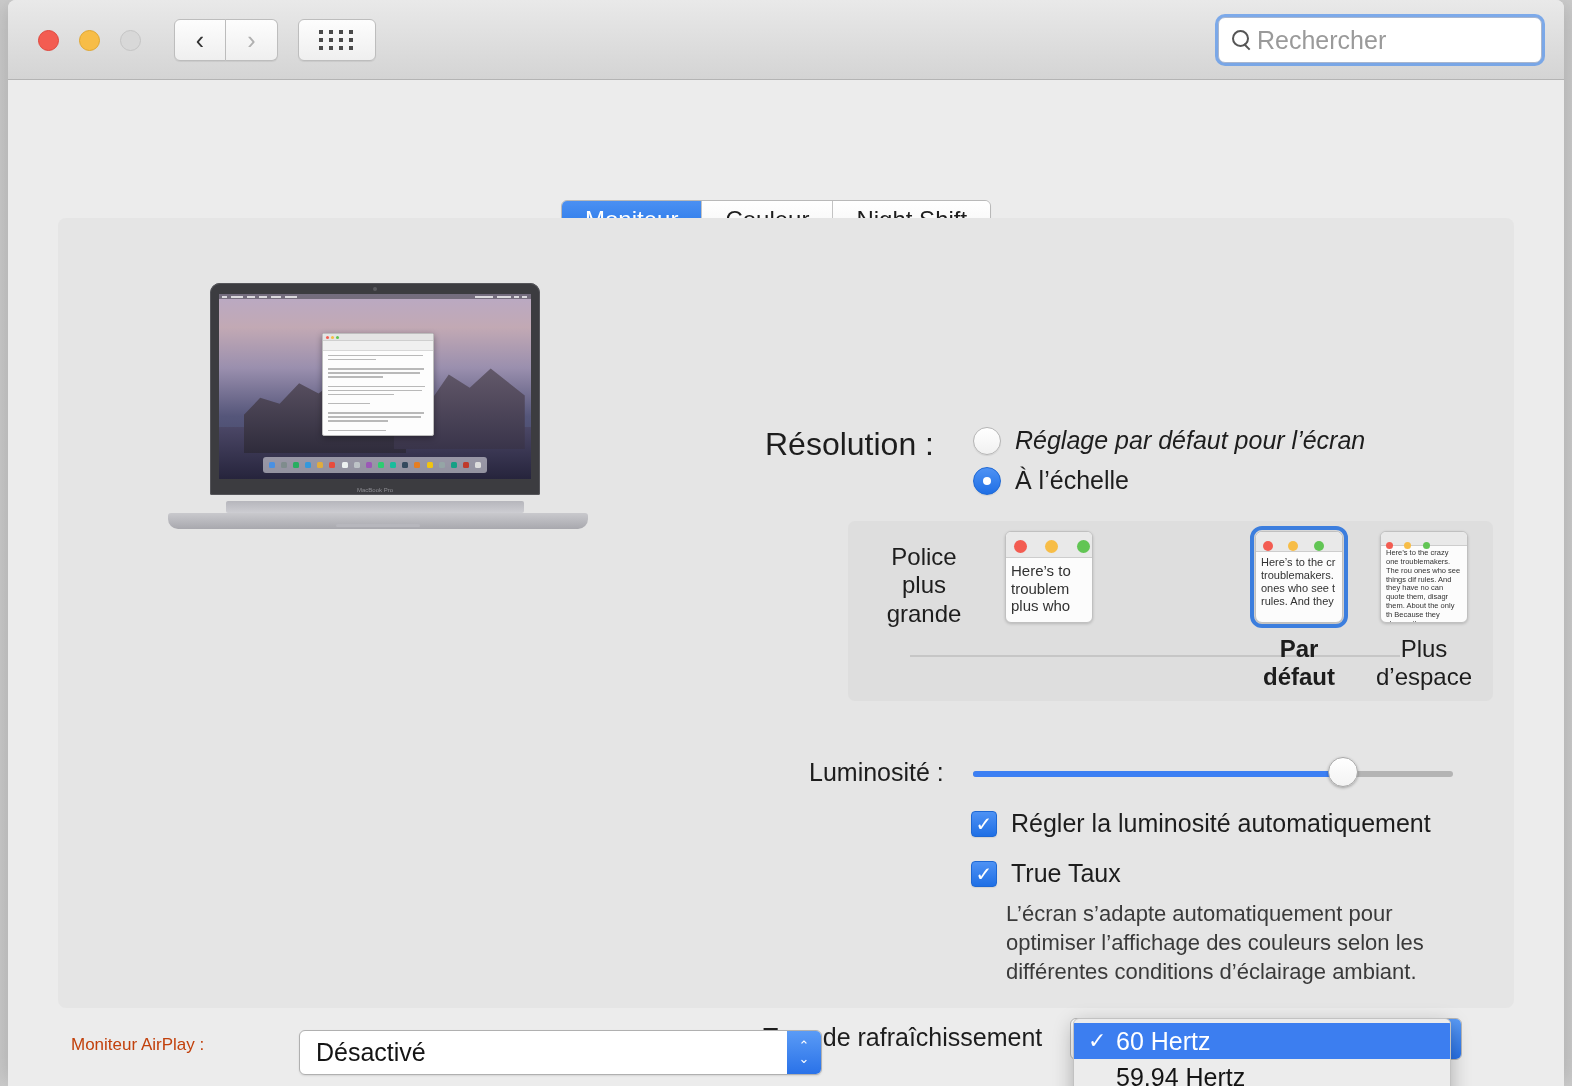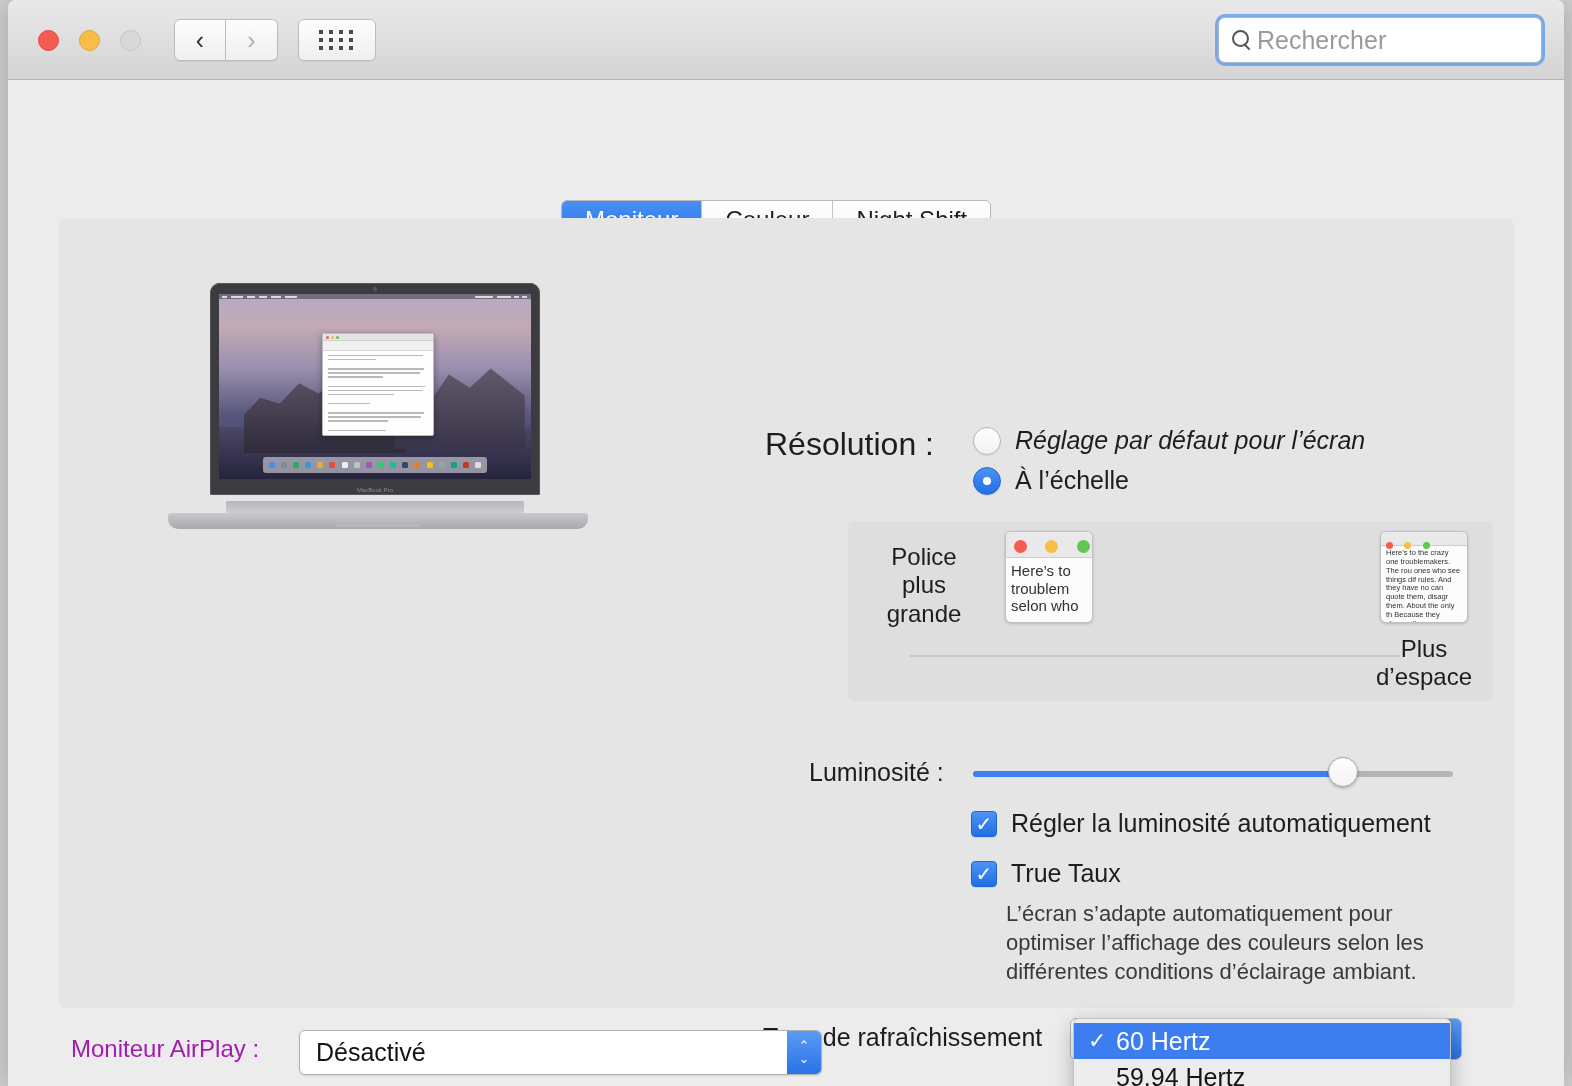--- a/index.html
+++ b/index.html
@@ -284,21 +284,21 @@
     padding: 4px 0 8px 0; overflow:hidden;
   }
   .menu-item {
     height:36px; display:flex; align-items:center;
     font-size:25px; color:#141414; padding-left: 14px;
   }
   .menu-item.sel { background:#3c7ef0; color:#fff; }
   .menu-check { width:28px; font-size:22px; }
 
   
-  .airplay-label { position:absolute; left:63px; top:955px; font-size:24px; color:#a21caf; }
+  .airplay-label { position:absolute; left:63px; top:955px; font-size:17px; color:#c2410c; }
   .airplay-pop {
     position:absolute; left:291px; top:950px; width:523px; height:45px;
     background:#fff; border:1px solid #b0b0b0; border-radius:6px;
     display:flex; align-items:center; box-shadow:0 1px 2px rgba(0,0,0,.1);
   }
   .airplay-val { font-size:25px; color:#141414; padding-left:16px; }
 </style>
 </head>
 <body>
 
@@ -463,29 +463,43 @@
             </div>
           </div>
 
           <div class="thumb-cell" style="left:145px;">
             <div class="thumb">
               <div class="th-bar" style="height:26px; padding:7px 0 0 8px;">
                 <i style="width:13px;height:13px;background:#f35c51;"></i>
                 <i style="width:13px;height:13px;background:#f7bd47;margin-left:14px;"></i>
                 <i style="width:13px;height:13px;background:#62c554;margin-left:14px;"></i>
               </div>
-              <div class="th-text" style="font-size:15px;">Here’s to troublem selon who</div>
+              <div class="th-text" style="font-size:15px;">Here’s to troublem plus who</div>
             </div>
             <div class="thumb-label">
               <div></div>
               <div></div>
             </div>
           </div>
 
 
+          <div class="thumb-cell" style="left:395px;">
+            <div class="thumb sel">
+              <div class="th-bar" style="height:20px; padding:5px 0 0 7px;">
+                <i style="width:10px;height:10px;background:#f35c51;"></i>
+                <i style="width:10px;height:10px;background:#f7bd47;margin-left:11px;"></i>
+                <i style="width:10px;height:10px;background:#62c554;margin-left:11px;"></i>
+              </div>
+              <div class="th-text" style="font-size:11px;">Here’s to the cr troublemakers. ones who see t rules. And they</div>
+            </div>
+            <div class="thumb-label bold">
+              <div>Par</div>
+              <div>défaut</div>
+            </div>
+          </div>
 
           <div class="thumb-cell" style="left:520px;">
             <div class="thumb">
               <div class="th-bar" style="height:14px; padding:3px 0 0 5px;">
                 <i style="width:7px;height:7px;background:#f35c51;"></i>
                 <i style="width:7px;height:7px;background:#f7bd47;margin-left:7px;"></i>
                 <i style="width:7px;height:7px;background:#62c554;margin-left:7px;"></i>
               </div>
               <div class="th-text" style="font-size:7.5px; padding-top:3px;">Here’s to the crazy one troublemakers. The rou ones who see things dif rules. And they have no can quote them, disagr them. About the only th Because they change th</div>
             </div>

